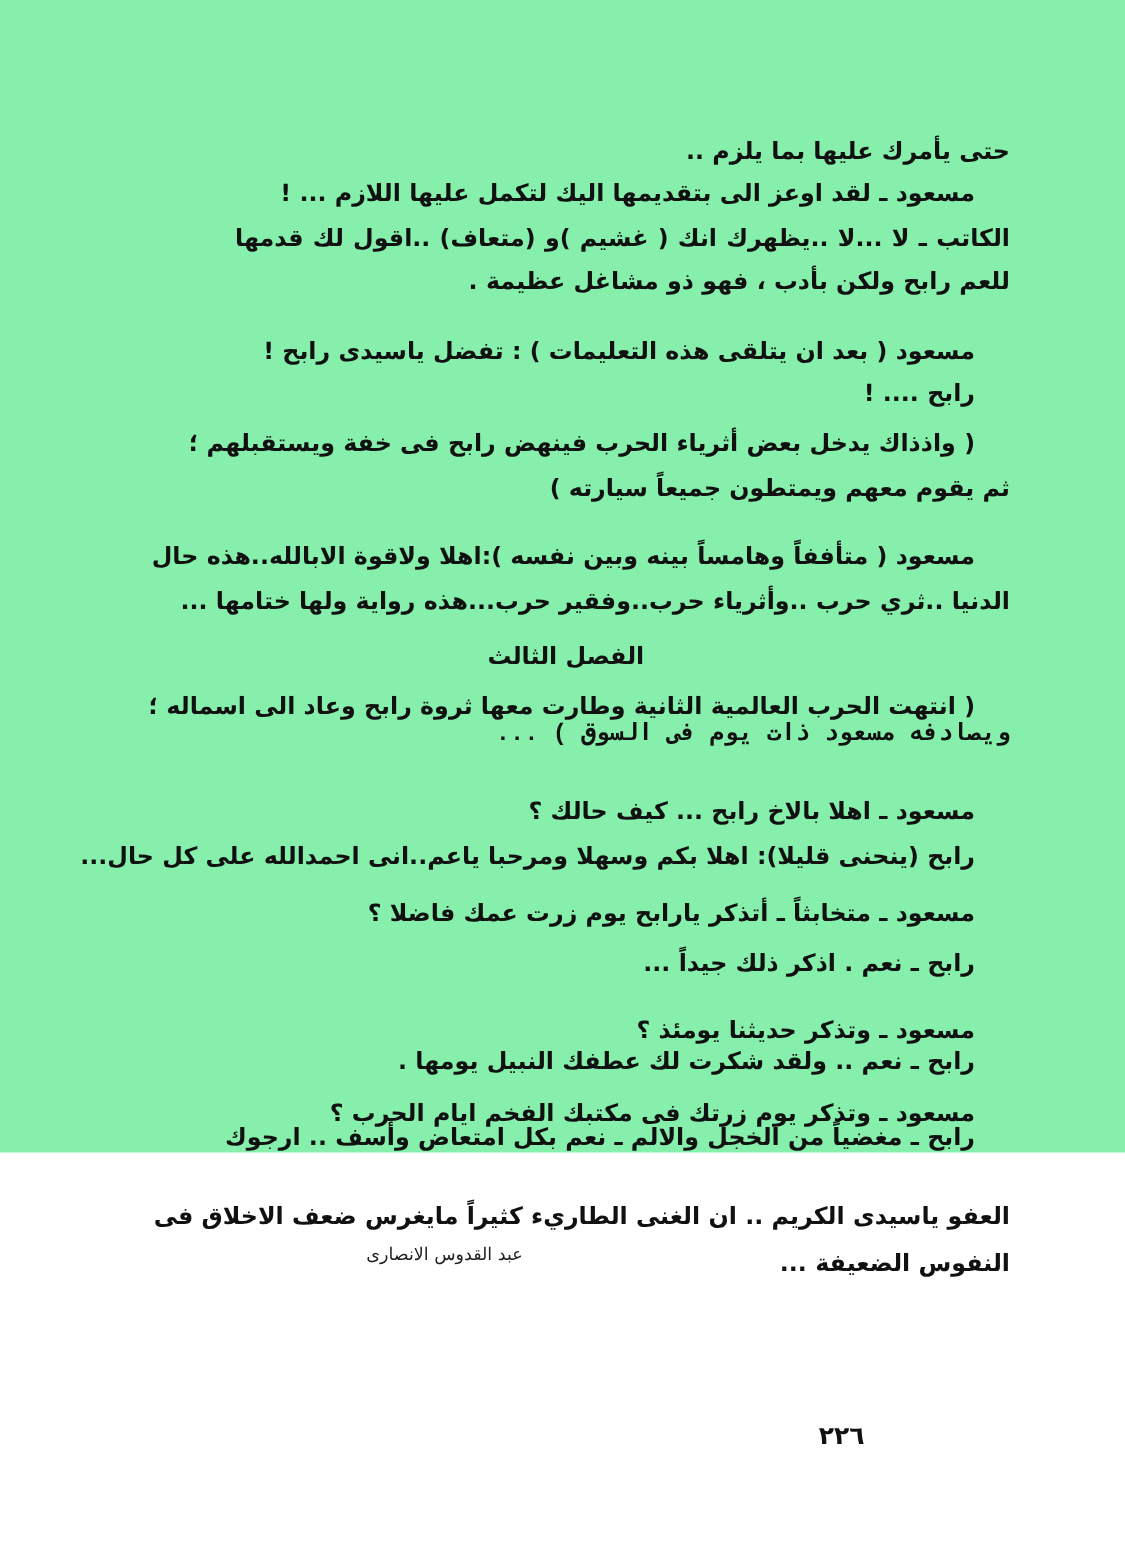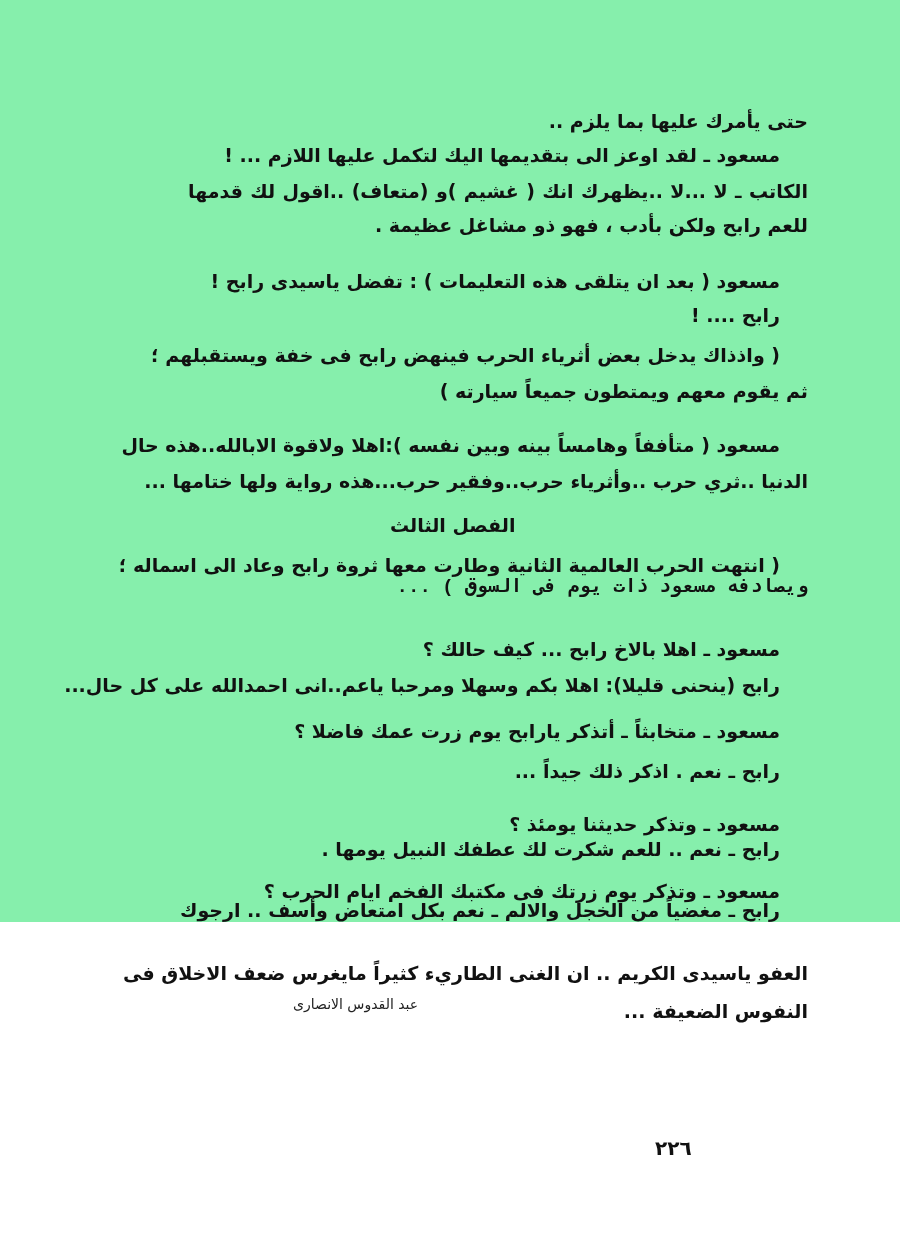--- a/index.html
+++ b/index.html
@@ -98,21 +98,21 @@
   <div class="line" style="right:168px; top:636px;margin-left:43px;">مسعود ـ اهلا بالاخ رابح ... كيف حالك ؟</div>
 
   <div class="line justify" style="right:168px; top:672px; width:595px;">رابح (ينحنى قليلا): اهلا بكم وسهلا ومرحبا ياعم..انى احمدالله على كل حال...</div>
 
   <div class="line" style="right:168px; top:718px;">مسعود ـ متخابثاً ـ أتذكر يارابح يوم زرت عمك فاضلا ؟</div>
 
   <div class="line" style="right:168px; top:758px;">رابح ـ نعم . اذكر ذلك جيداً ...</div>
 
   <div class="line" style="right:168px; top:796px;margin-top:15px;">مسعود ـ وتذكر حديثنا يومئذ ؟</div>
 
-  <div class="line" style="right:168px; top:836px;">رابح ـ نعم .. للعم شكرت لك عطفك النبيل يومها .</div>
+  <div class="line" style="right:168px; top:836px;">رابح ـ نعم .. ولقد شكرت لك عطفك النبيل يومها .</div>
 
   <div class="line" style="right:168px; top:878px;">مسعود ـ وتذكر يوم زرتك فى مكتبك الفخم ايام الحرب ؟</div>
 
   <div class="line justify" style="right:168px; top:897px; width:595px;">رابح ـ مغضياً من الخجل والالم ـ نعم بكل امتعاض وأسف .. ارجوك</div>
 
   <div class="line justify" style="right:140px; top:960px; width:622px;">العفو ياسيدى الكريم .. ان الغنى الطاريء كثيراً مايغرس ضعف الاخلاق فى</div>
 
   <div class="line" style="right:140px; top:998px;">النفوس الضعيفة ...</div>
 
   <div class="signature" style="left:293px; top:994px;">عبد القدوس الانصارى</div>

